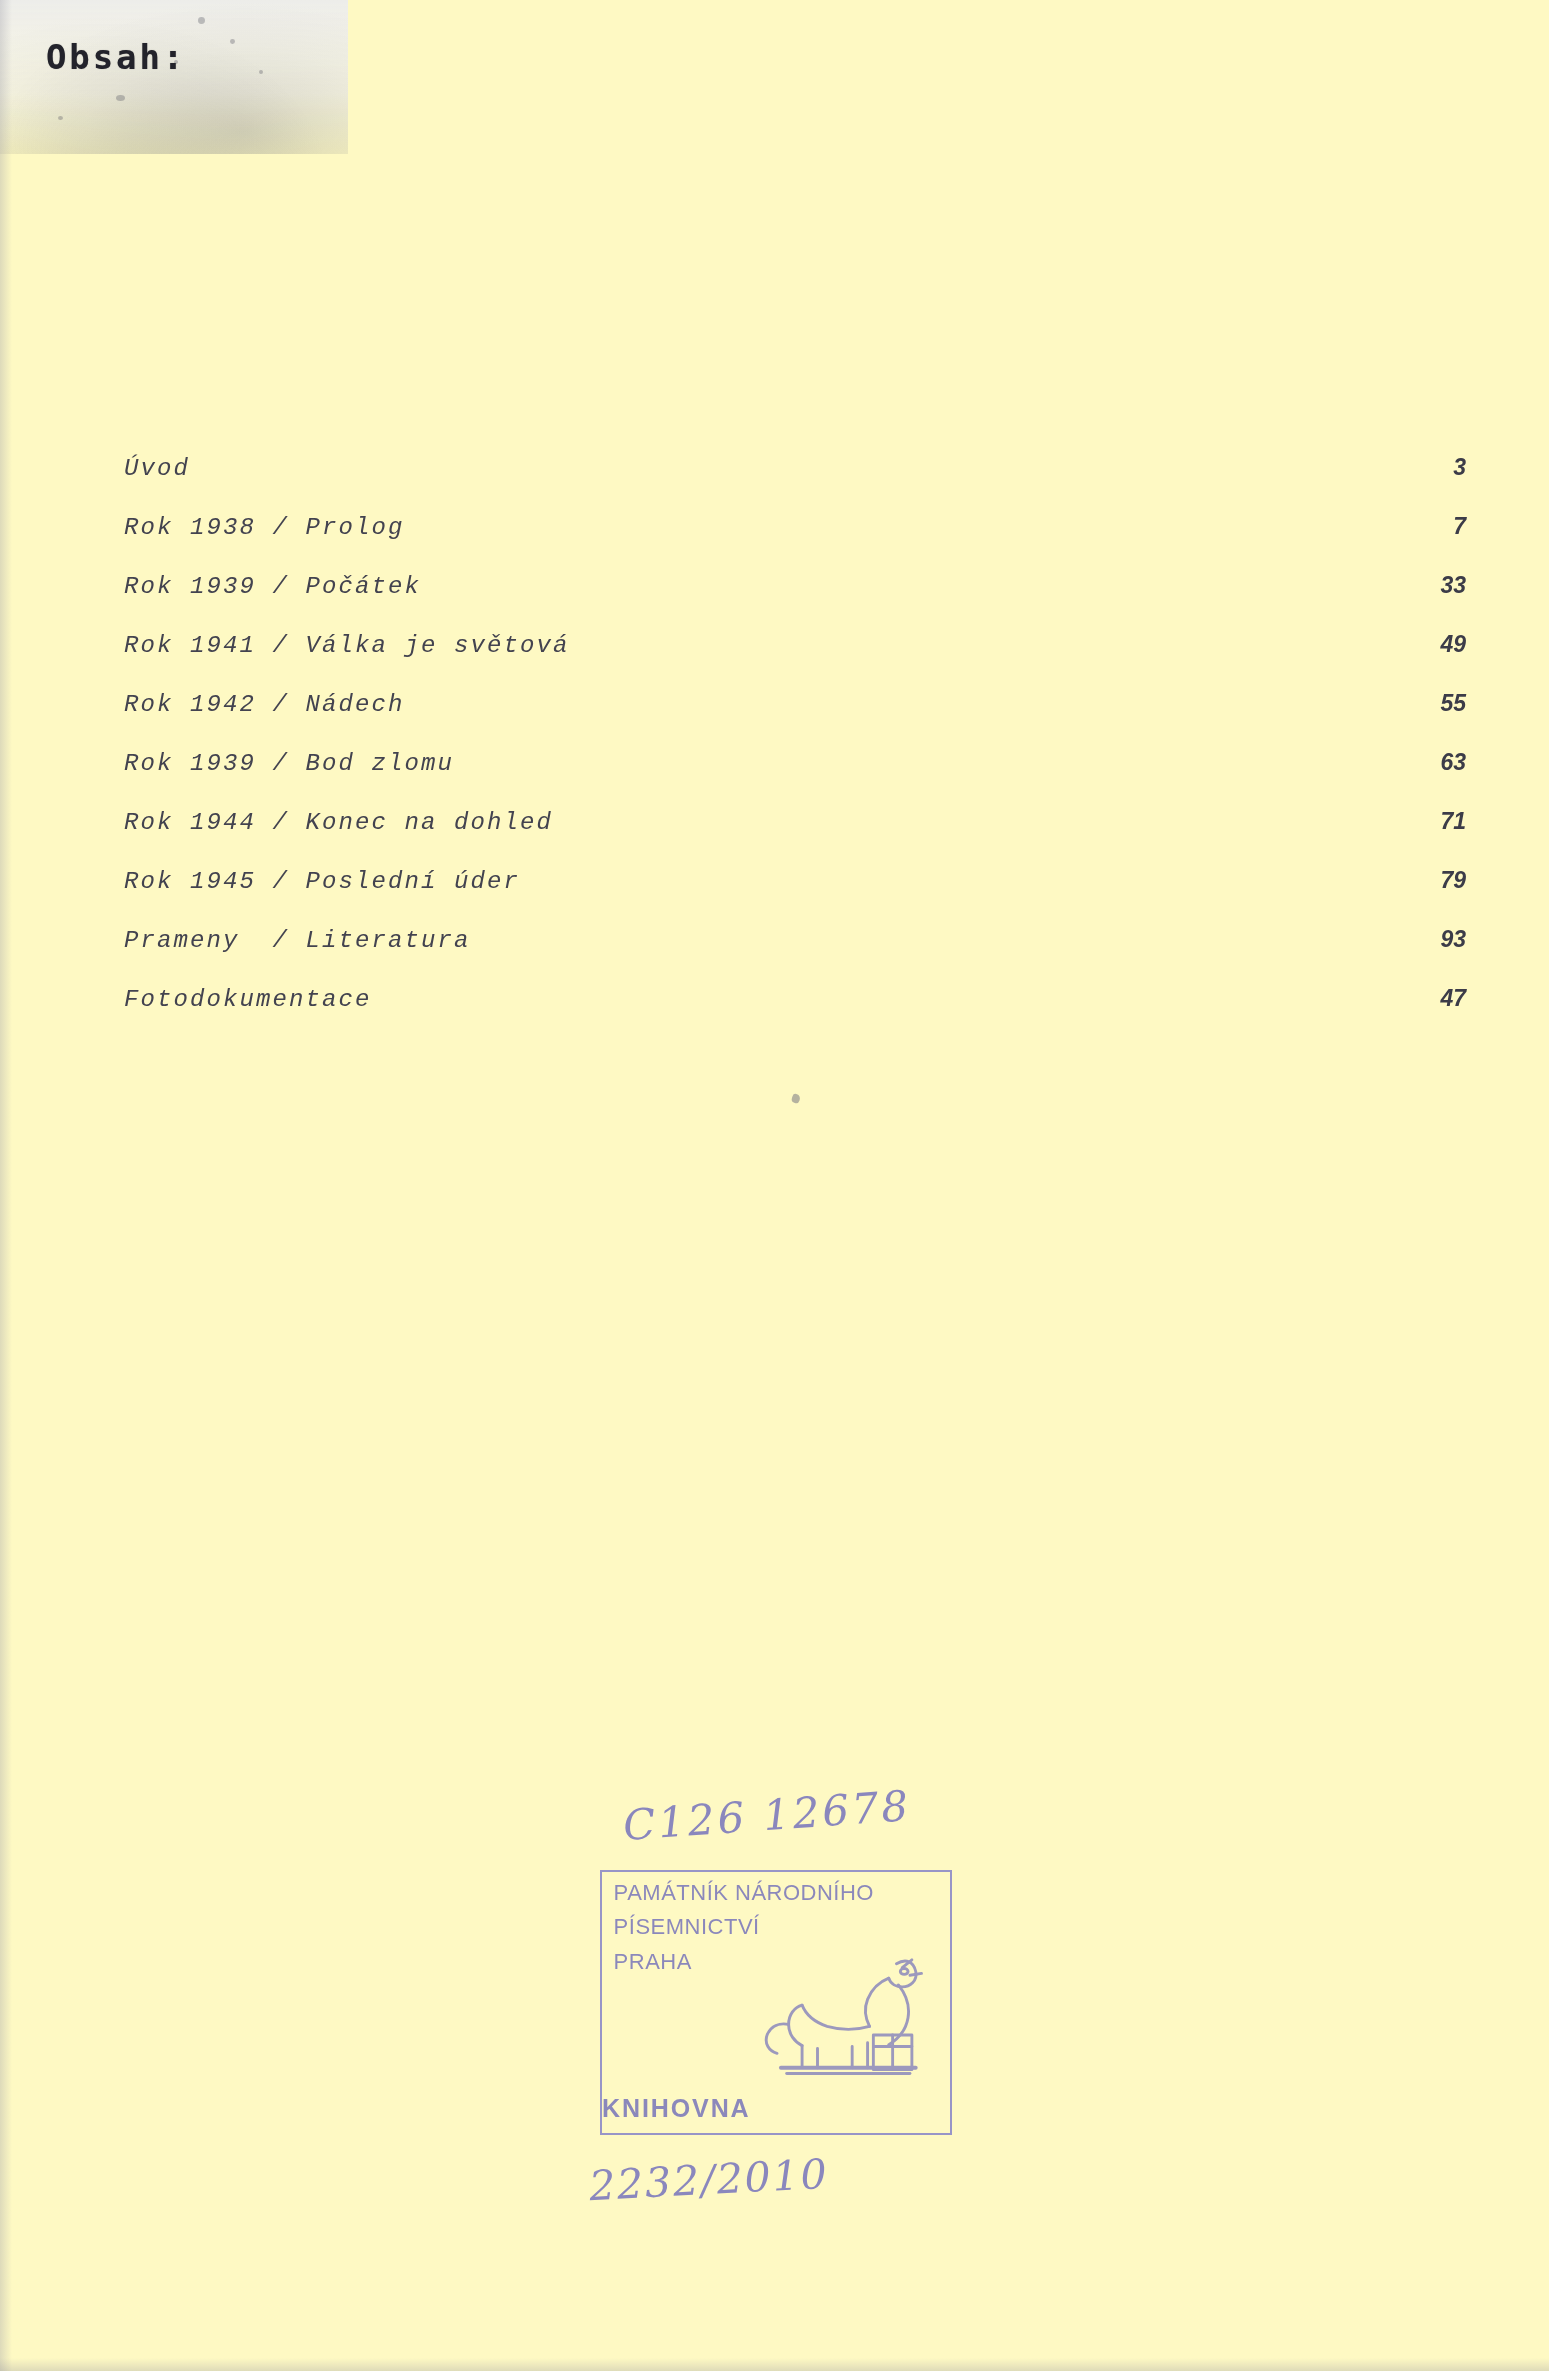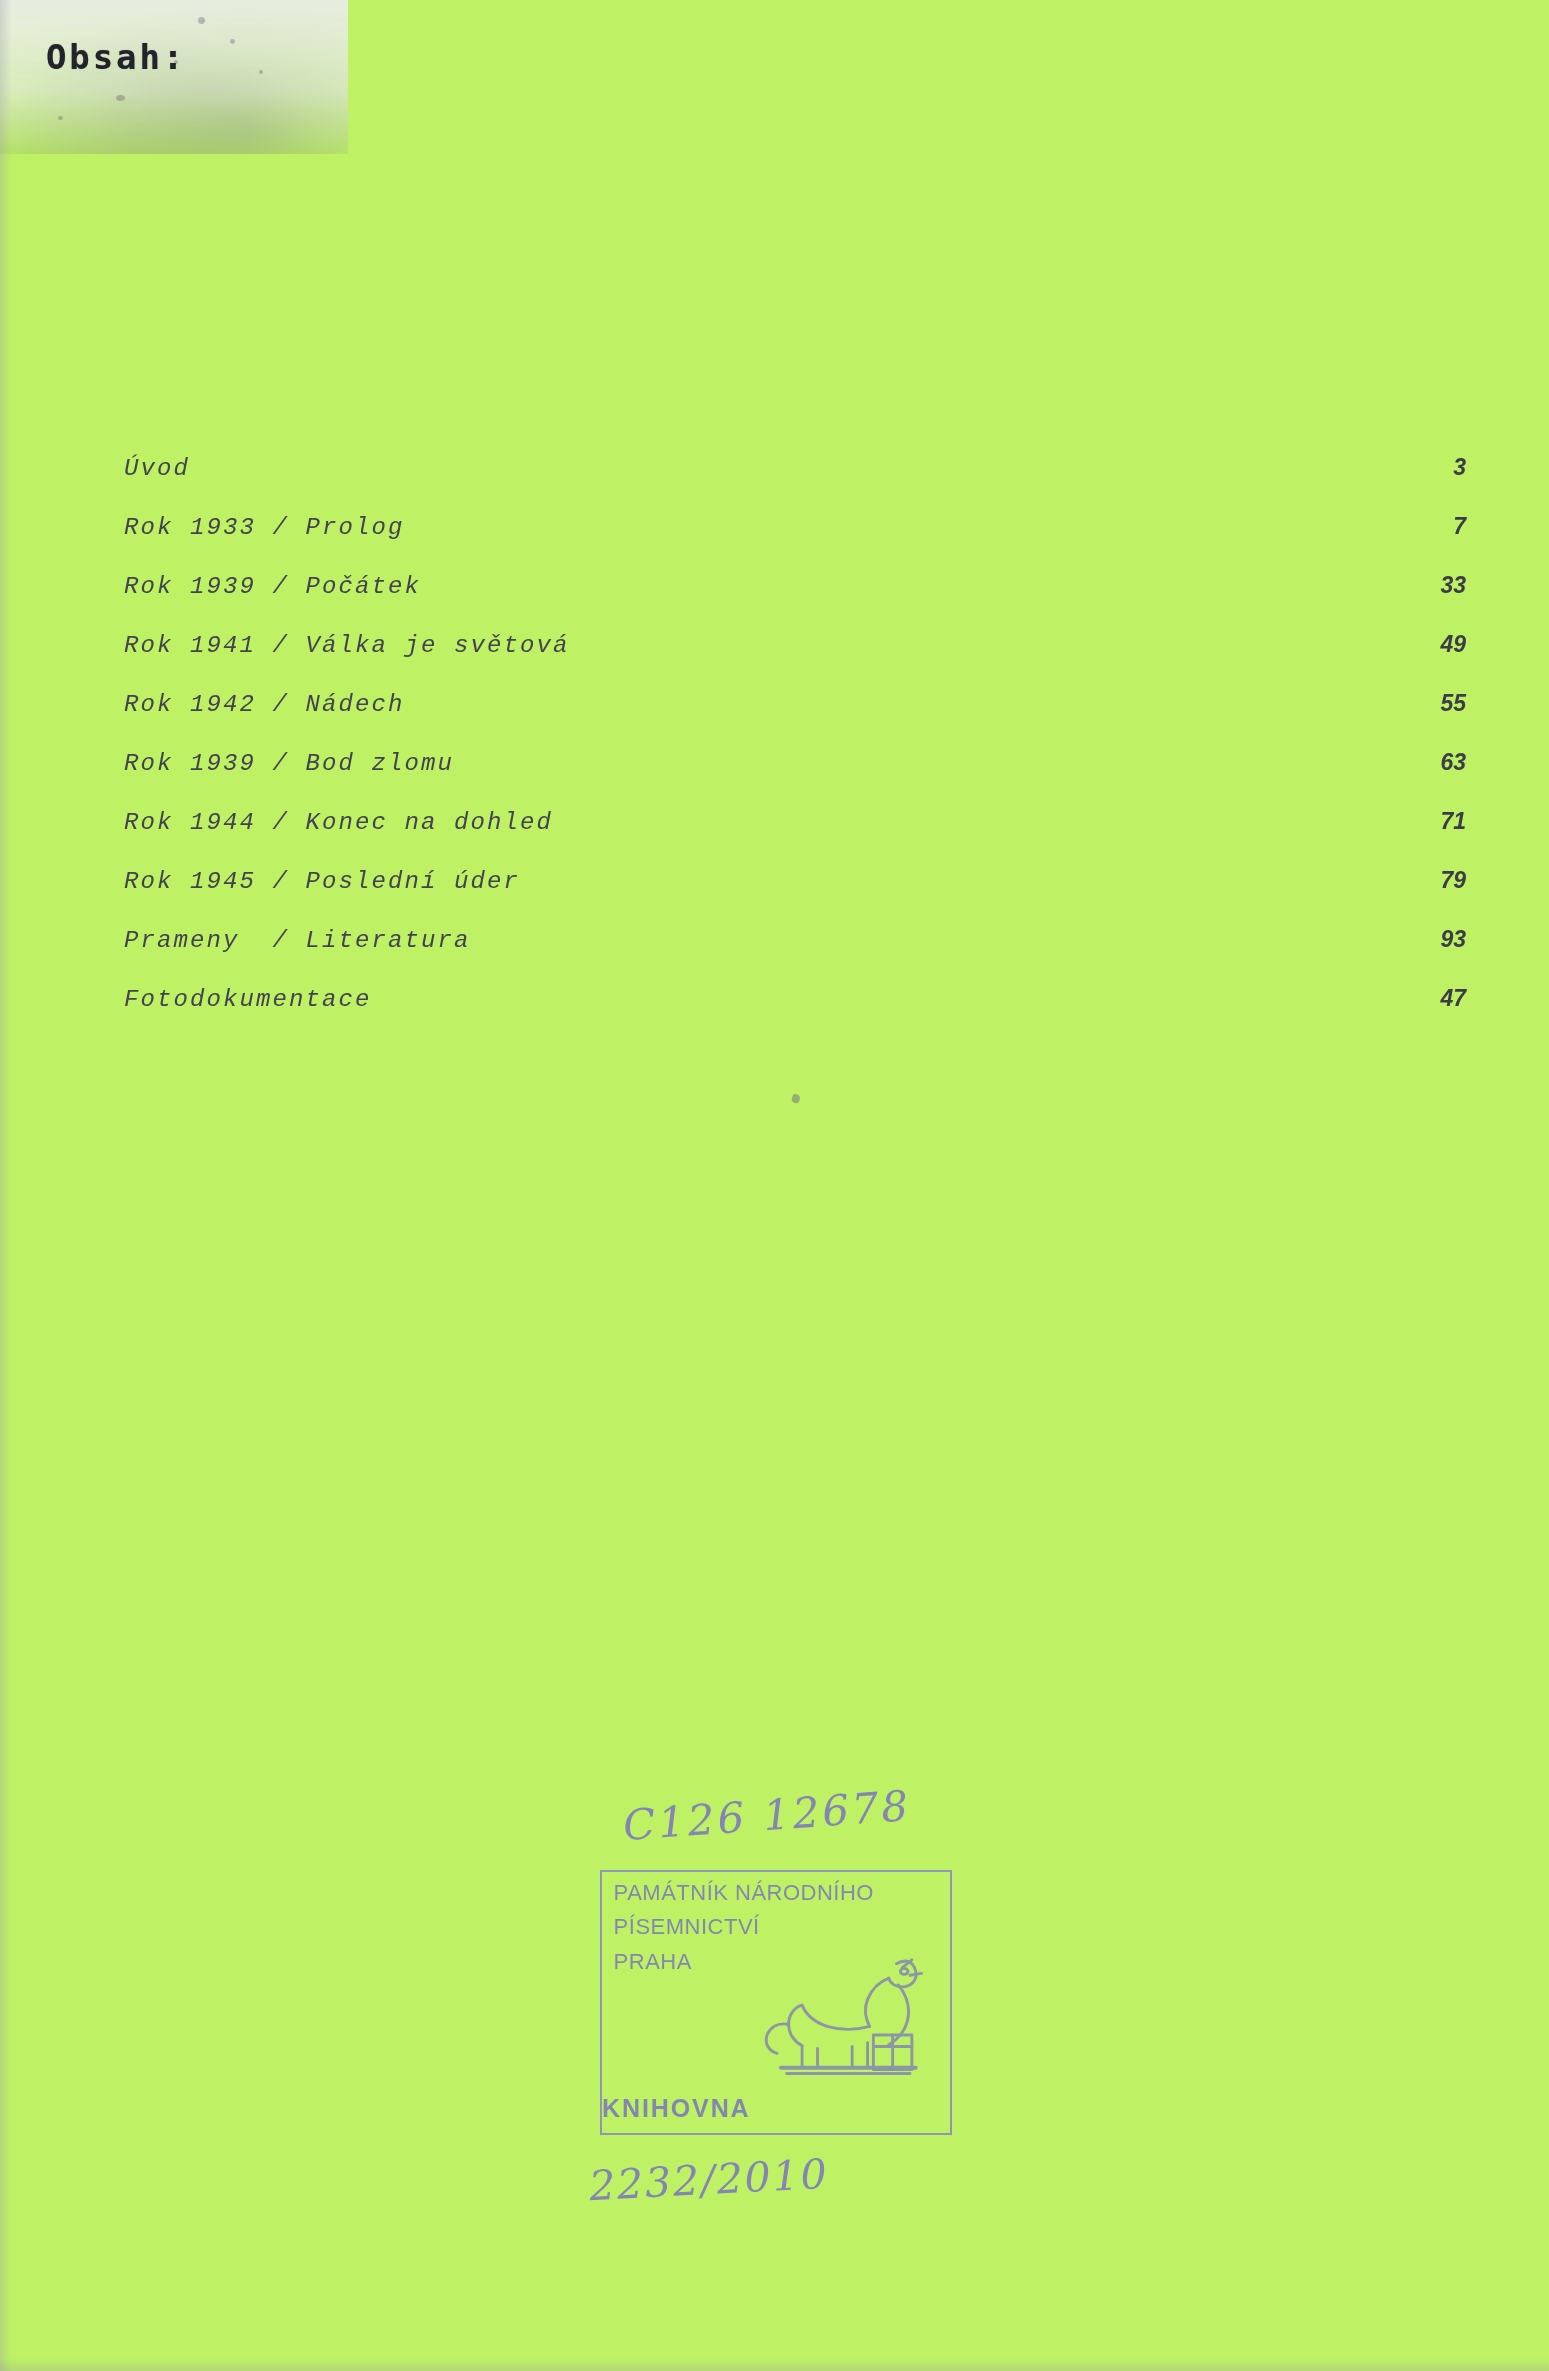--- a/index.html
+++ b/index.html
@@ -9,21 +9,21 @@
   }
   body {
     font-family: "Liberation Mono", "DejaVu Sans Mono", monospace;
     color: #3a3a46;
   }
   .page {
     position: relative;
     width: 1550px;
     height: 2371px;
     margin: 0 auto;
-    background: #bef264;
+    background: #fef9c3;
     overflow: hidden;
   }
 
   
   .header-band {
     position: absolute;
     left: 0;
     top: 0;
     width: 348px;
     height: 154px;
@@ -199,21 +199,21 @@
   <div class="page-title">Obsah:</div>
 
   <div class="toc">
 
     <div class="toc-row">
       <span class="toc-label">Úvod</span>
       <span class="toc-page">3</span>
     </div>
 
     <div class="toc-row">
-      <span class="toc-label">Rok 1933 / Prolog</span>
+      <span class="toc-label">Rok 1938 / Prolog</span>
       <span class="toc-page">7</span>
     </div>
 
     <div class="toc-row">
       <span class="toc-label">Rok 1939 / Počátek</span>
       <span class="toc-page">33</span>
     </div>
 
 
     <div class="toc-row">

